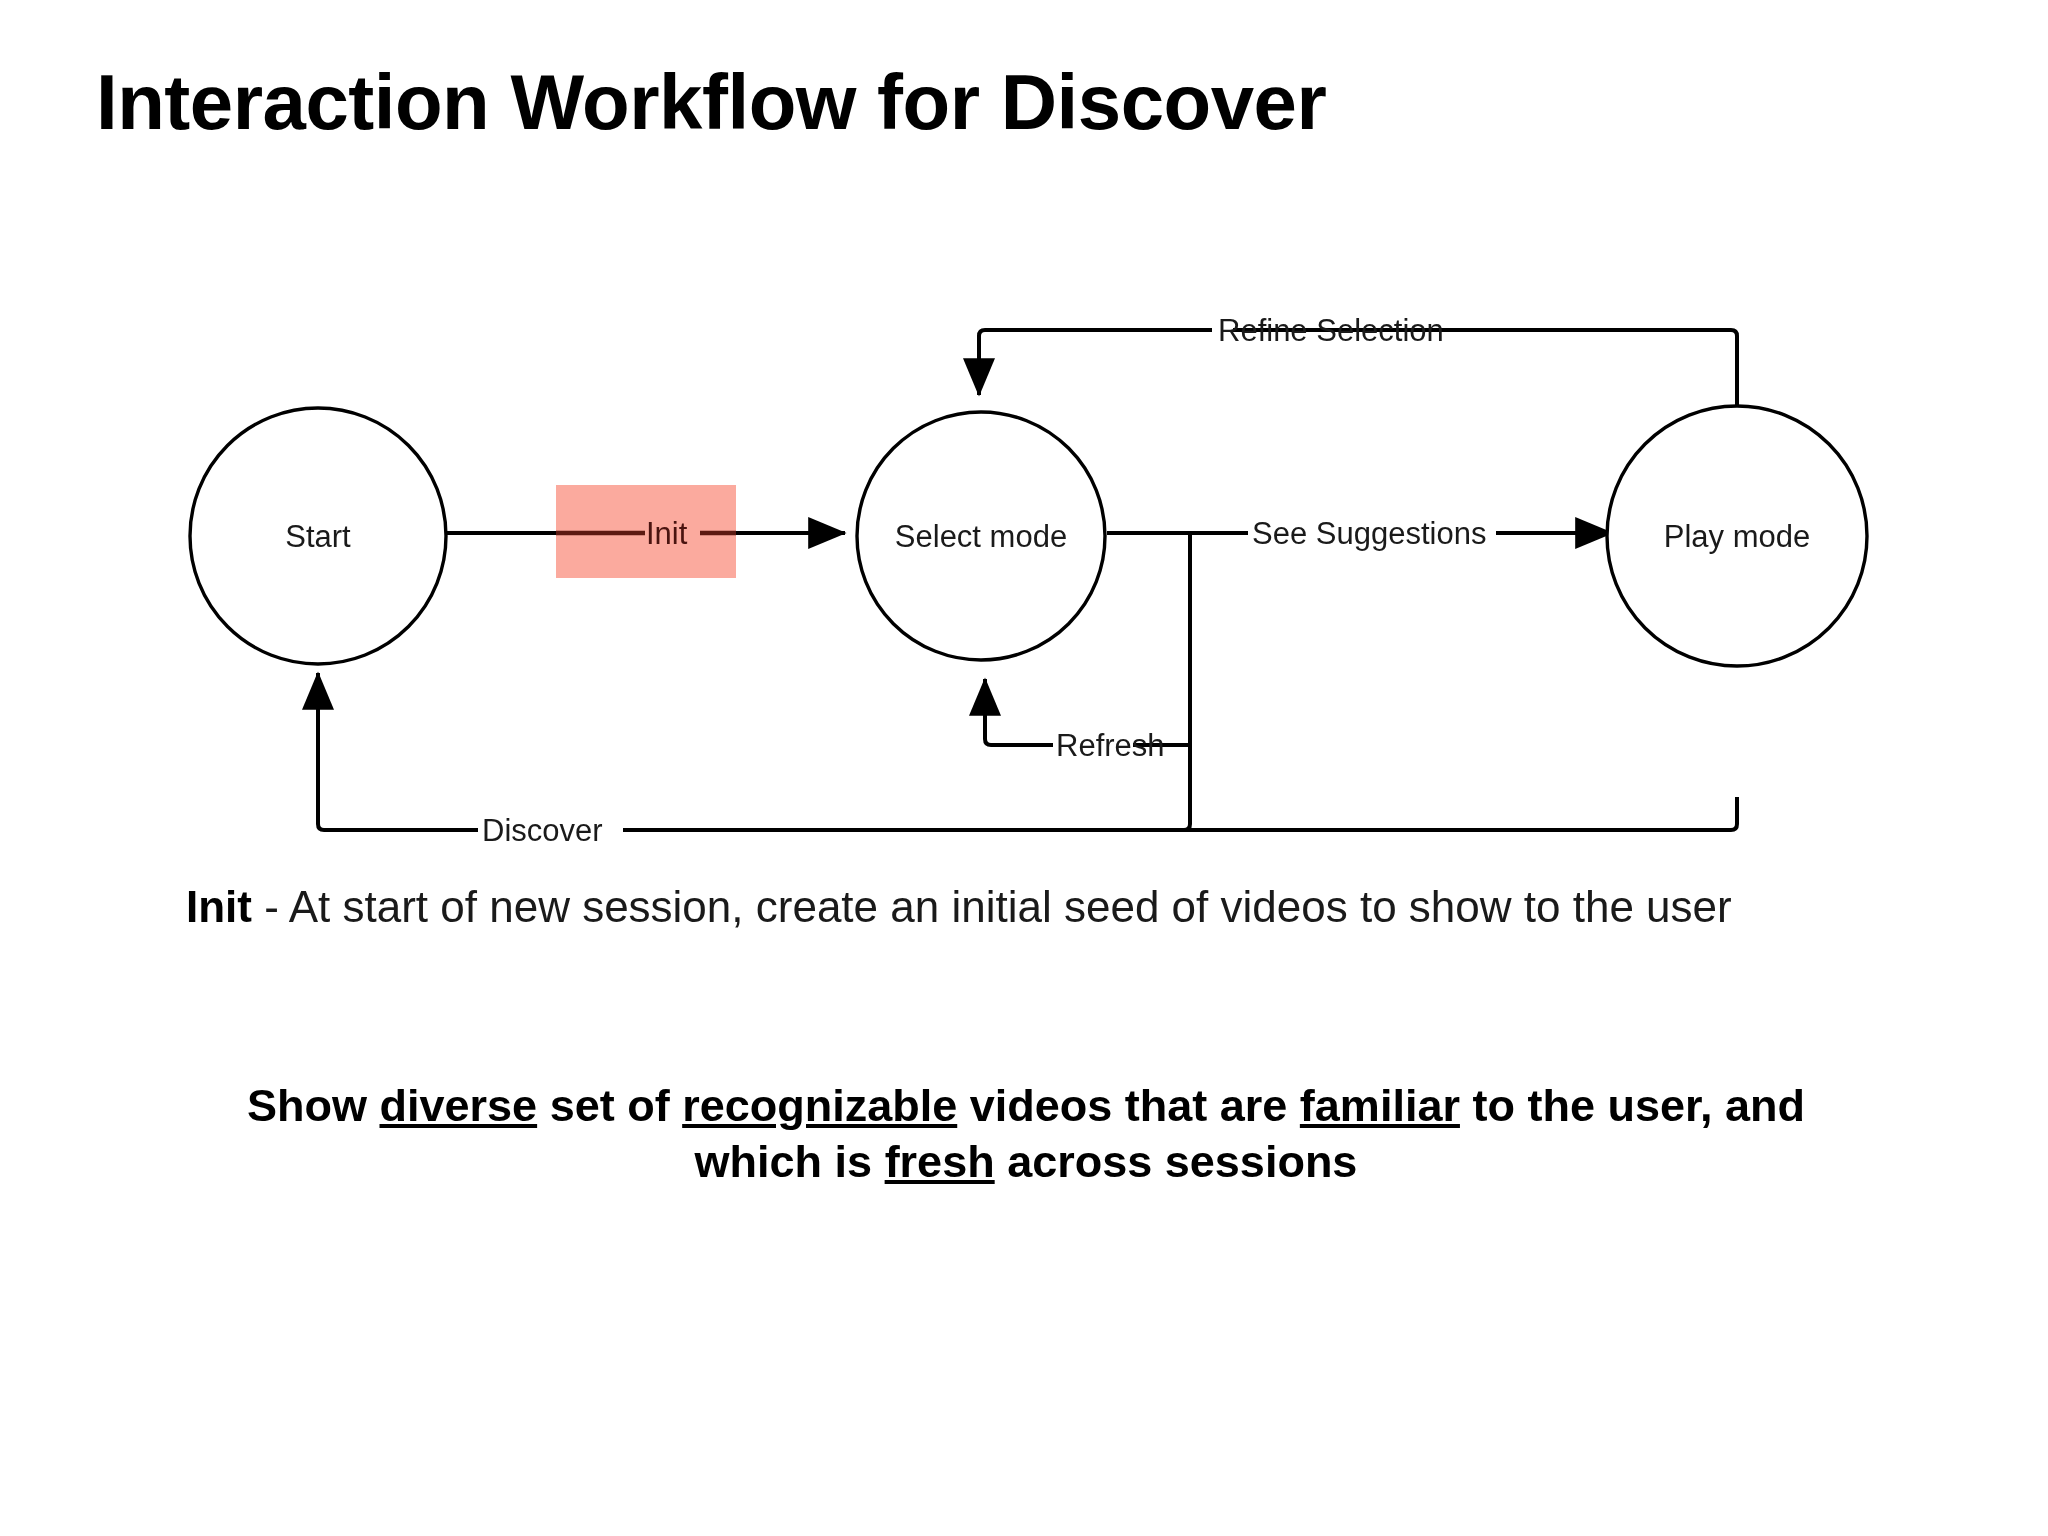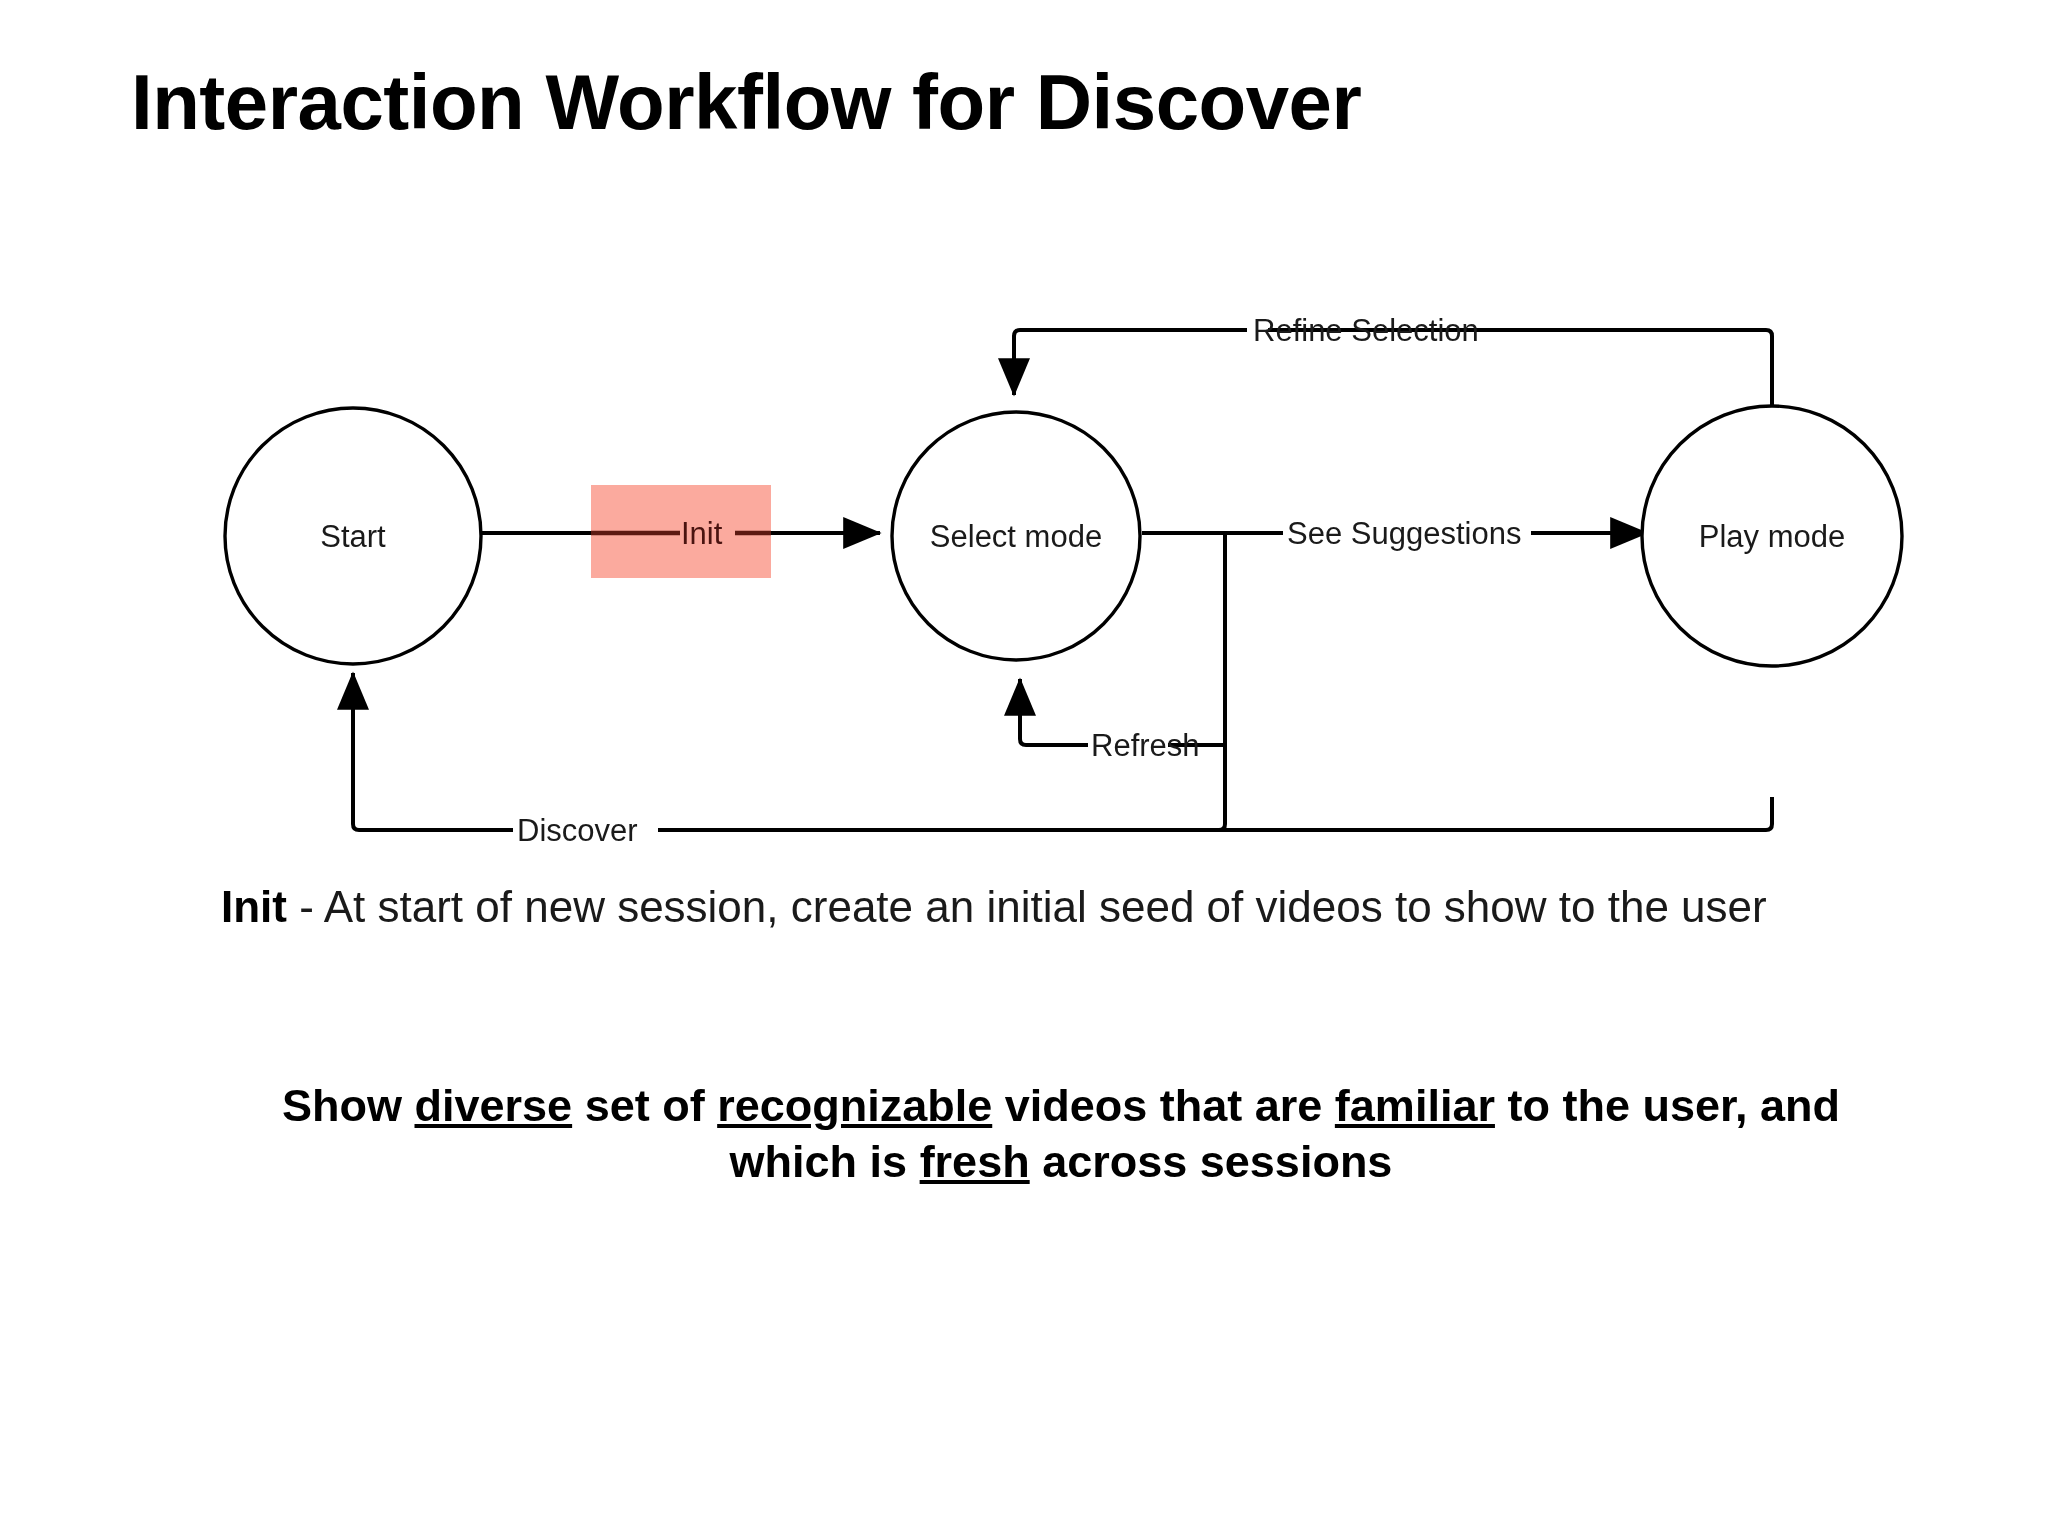--- a/index.html
+++ b/index.html
@@ -15,21 +15,20 @@
     color: #000000;
     position: relative;
   }
 
   #slide {
     position: absolute;
     left: 0; top: 0;
     width: 1796px;
     height: 1536px;
     background: #ffffff;
-    margin-left: 35px;
   }
 
   
   #title {
     position: absolute;
     left: 96px;
     top: 60px;
     width: 1860px;
     font-size: 78px;
     font-weight: bold;

